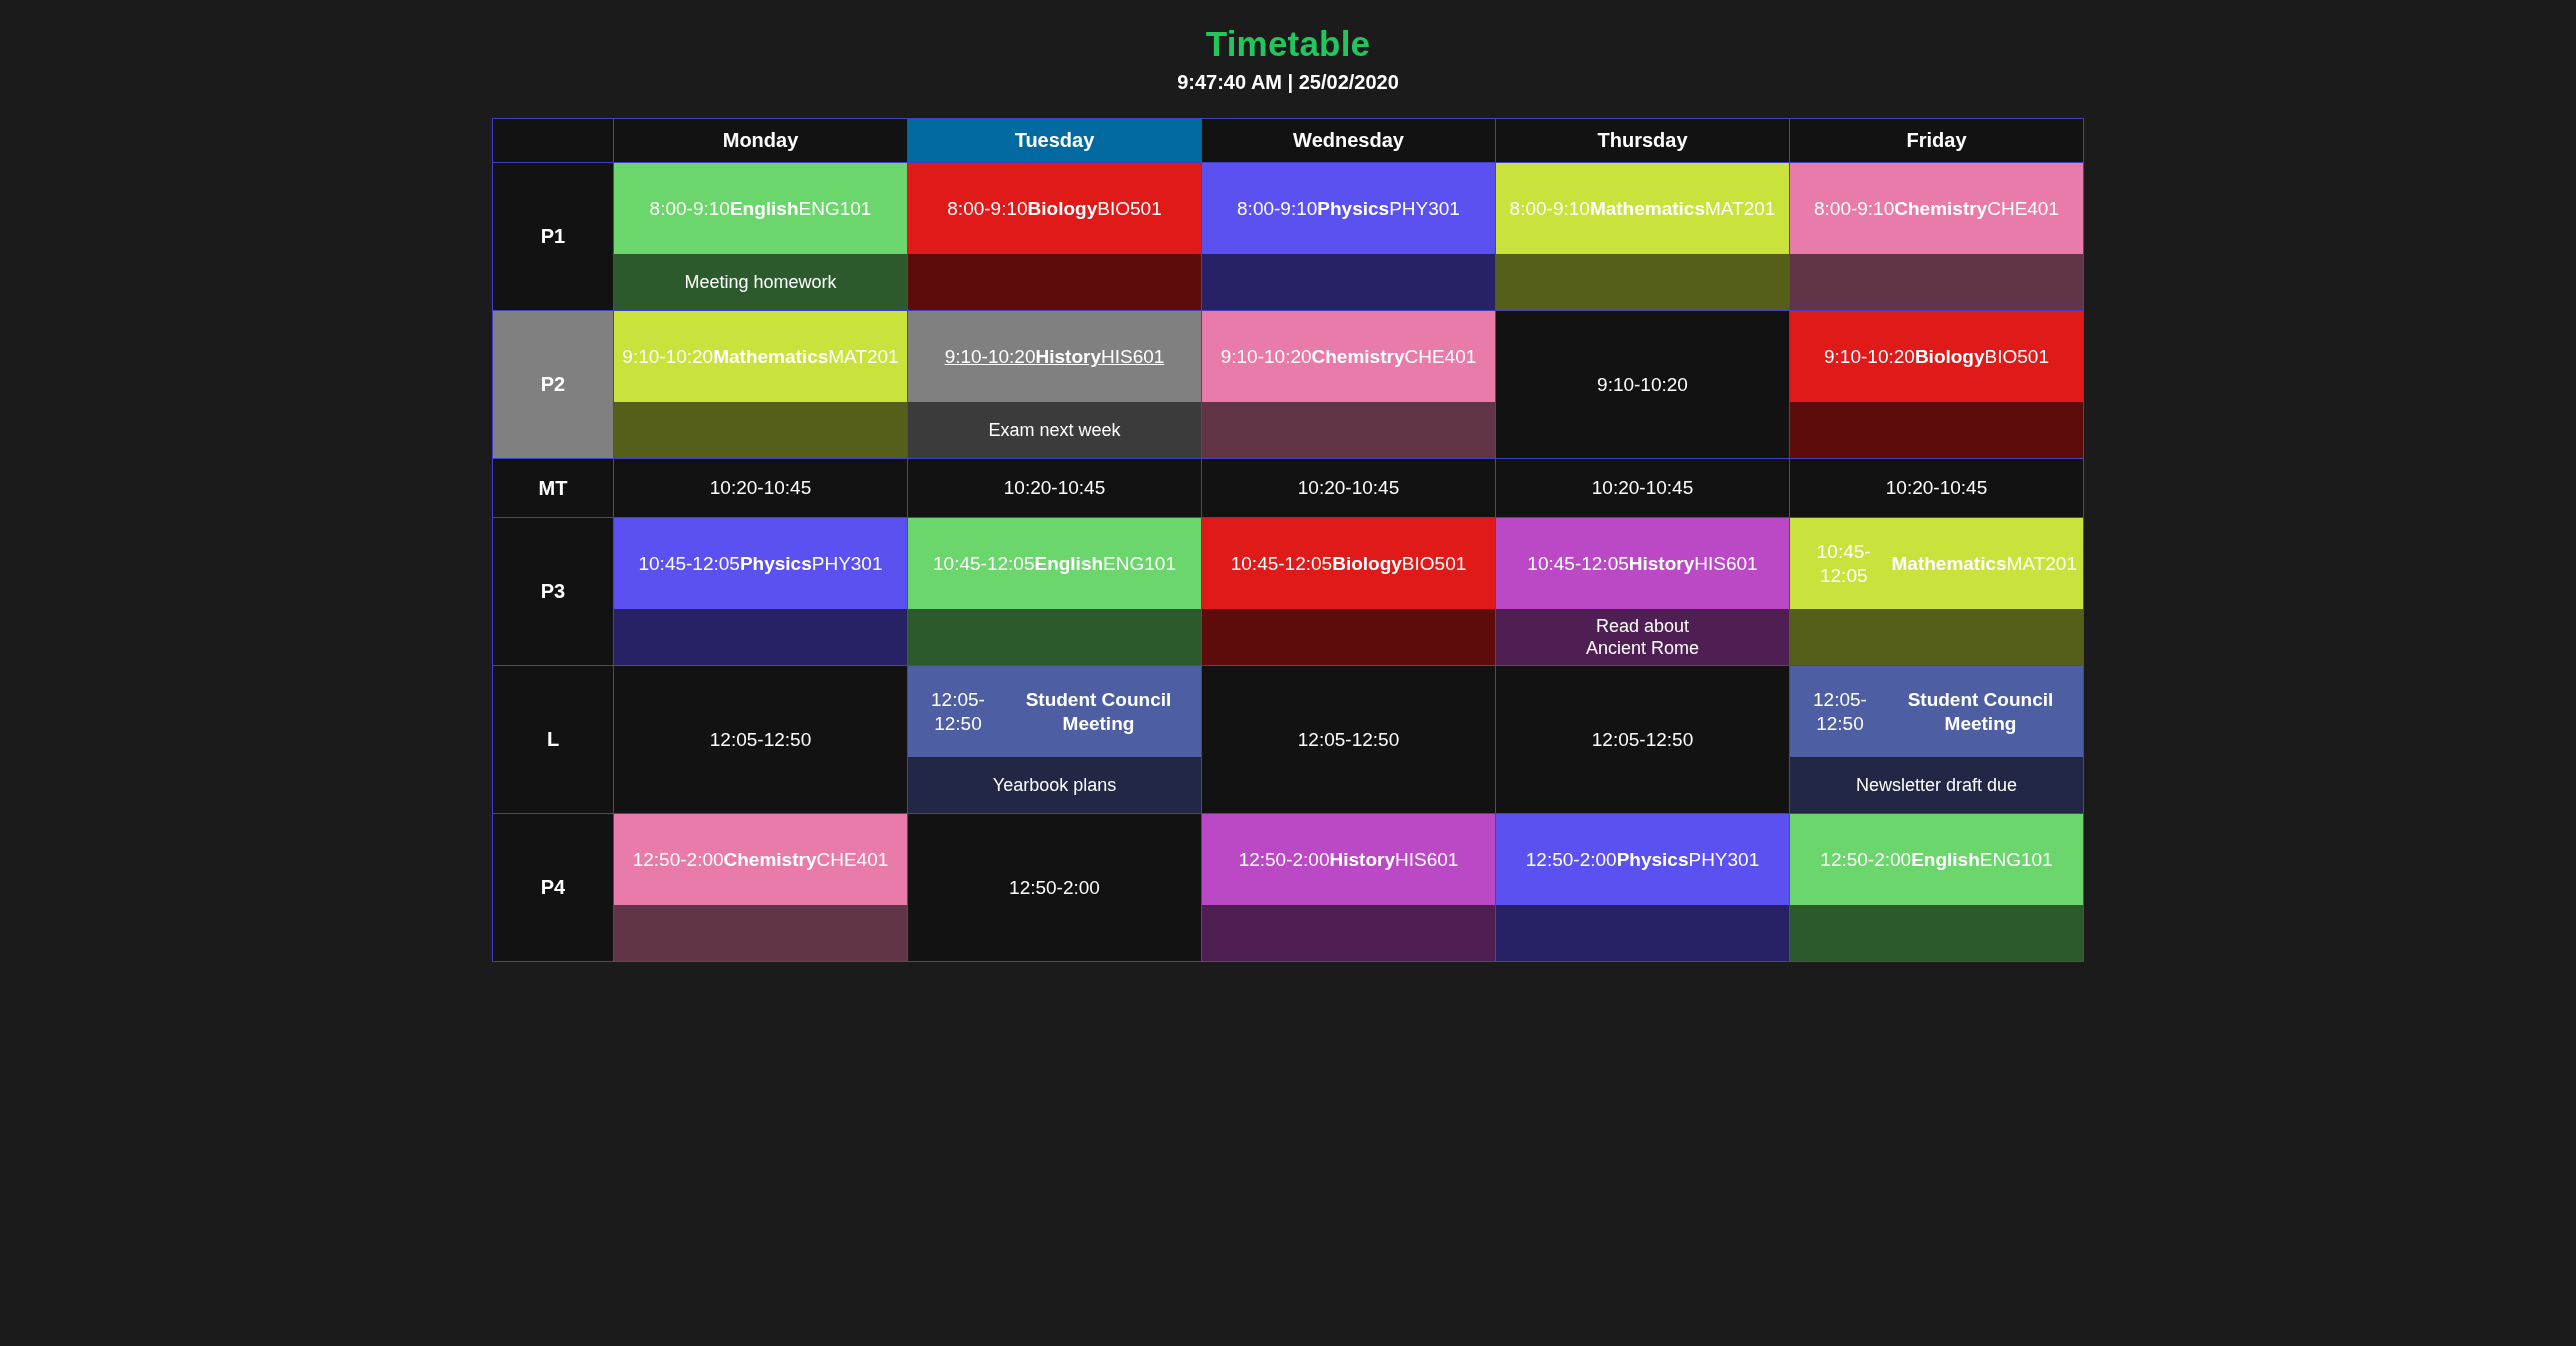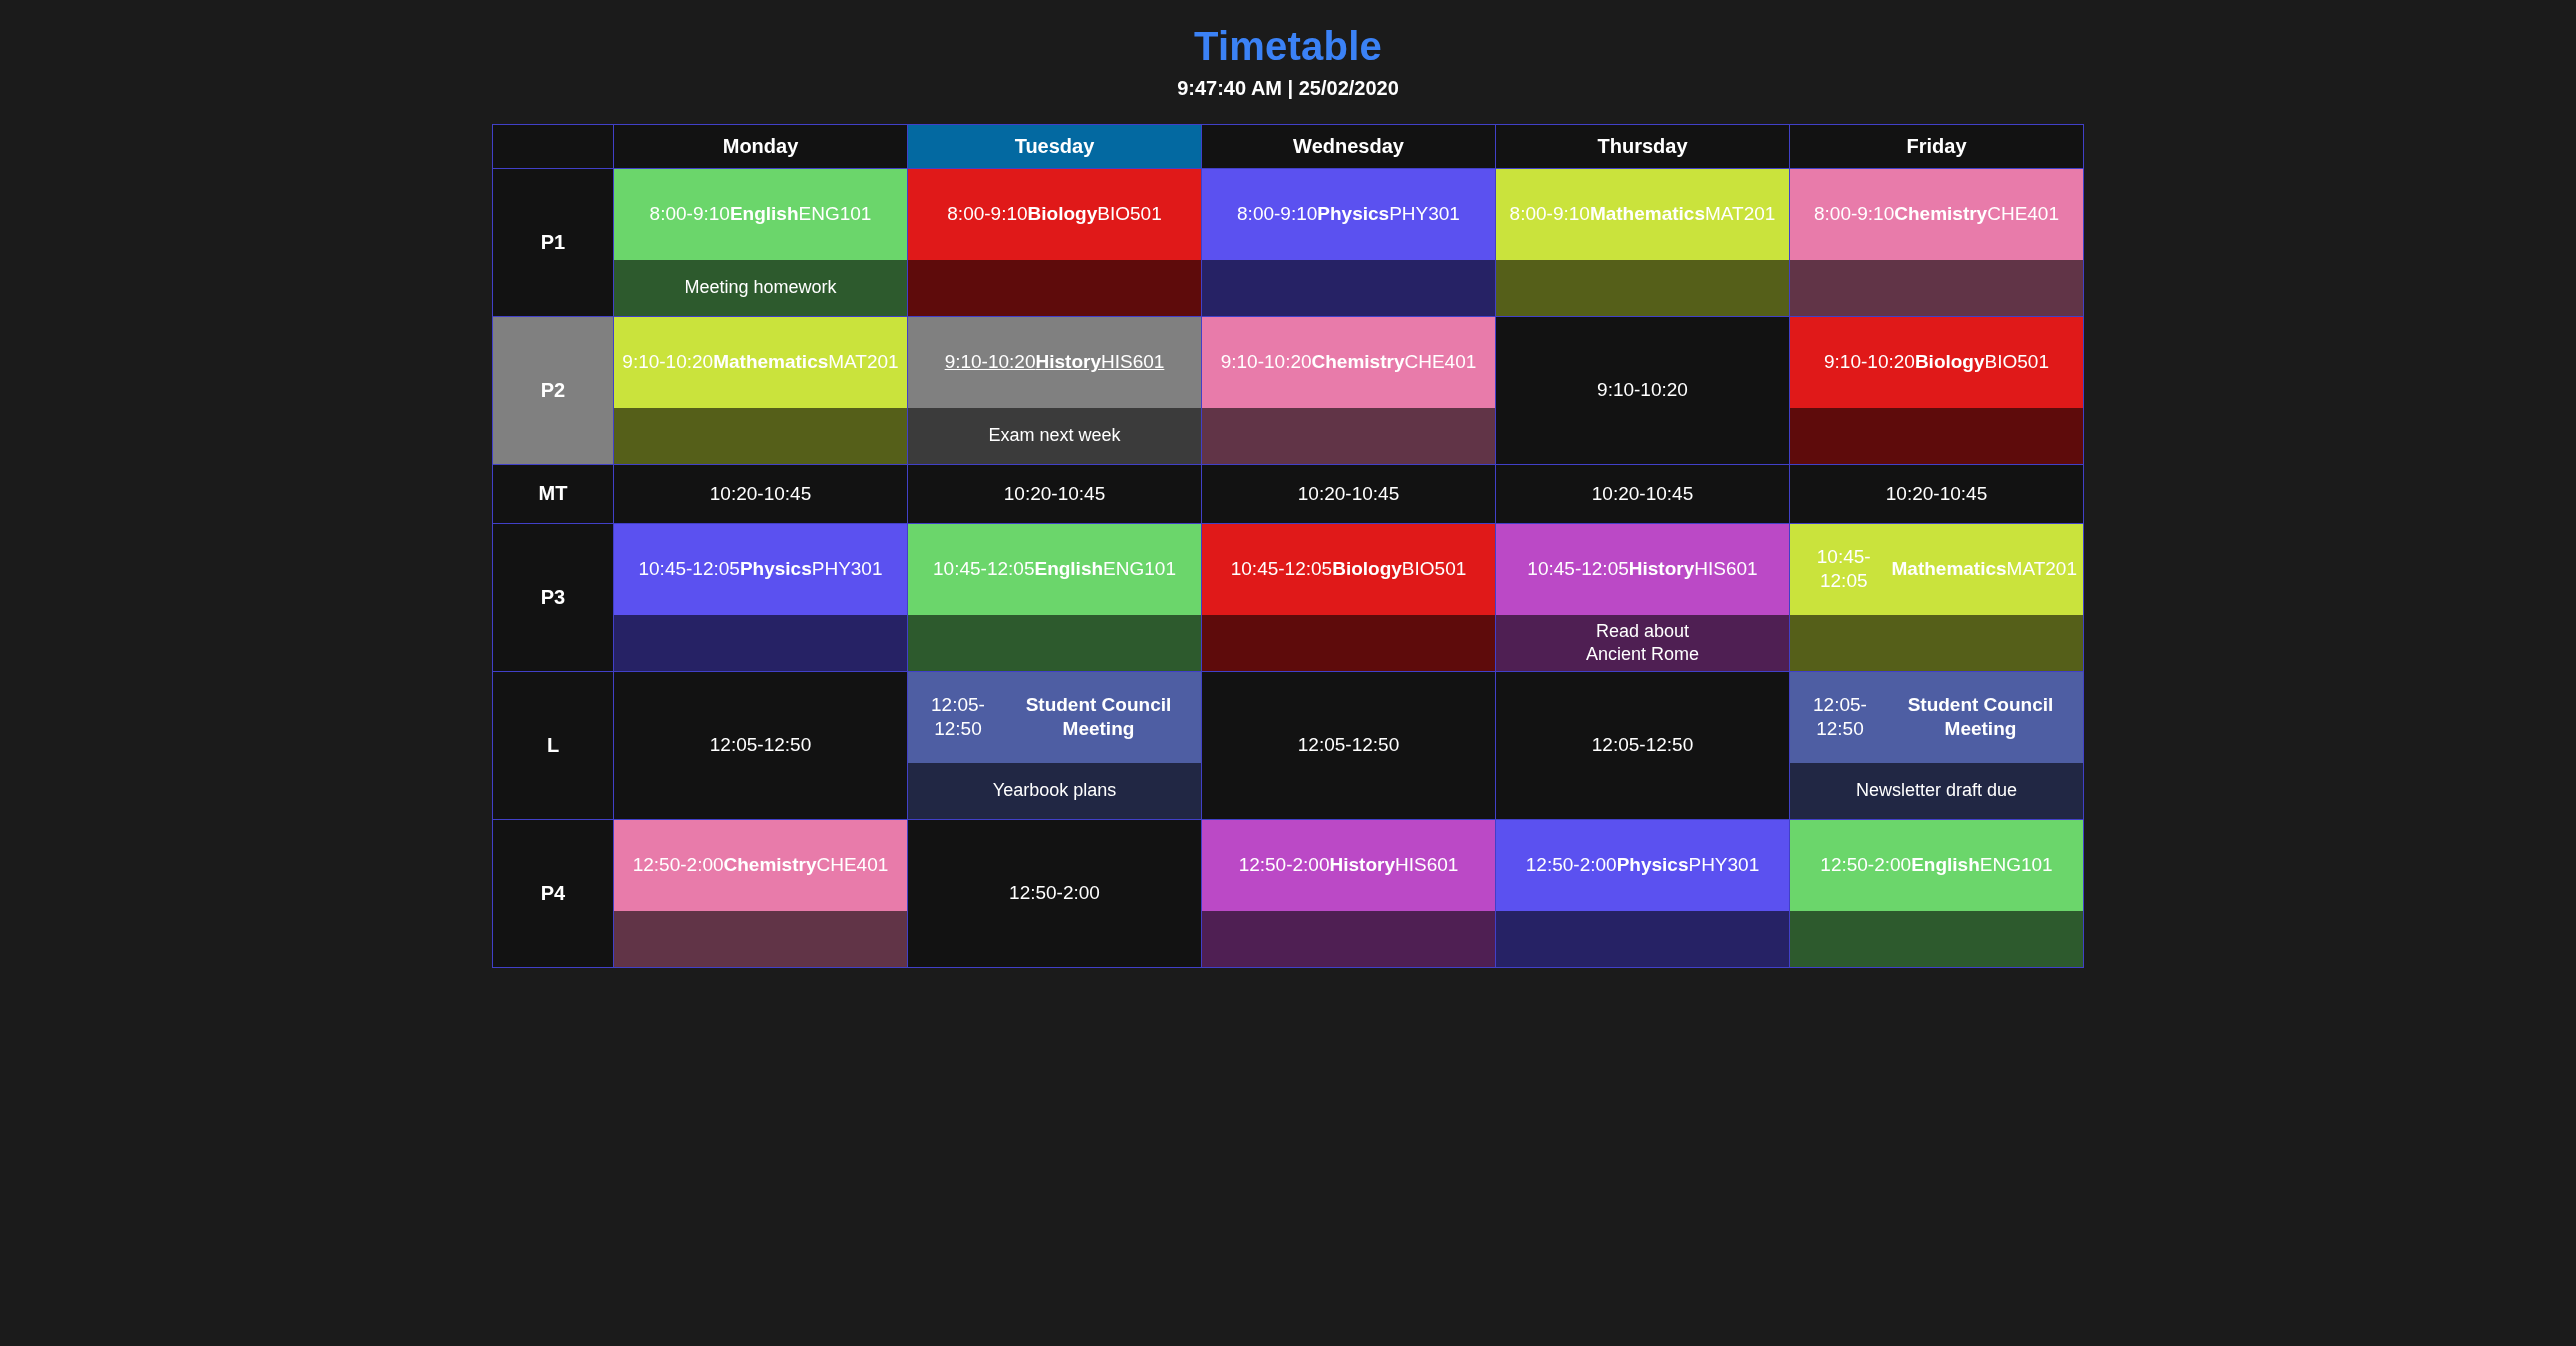--- a/index.html
+++ b/index.html
@@ -17,22 +17,22 @@
     height: 1346px;
     background: #1b1b1b;
     display: flex;
     flex-direction: column;
     align-items: center;
     padding-top: 24px;
   }
 
   
   .app-title {
-    color: #3b82f6;
-    font-size: 40px;
+    color: #22c55e;
+    font-size: 35px;
     font-weight: bold;
     line-height: 1.12;
     letter-spacing: 0.2px;
     text-align: right;
   }
   .app-clock {
     color: #ffffff;
     font-size: 20px;
     font-weight: bold;
     margin-top: 8px;

